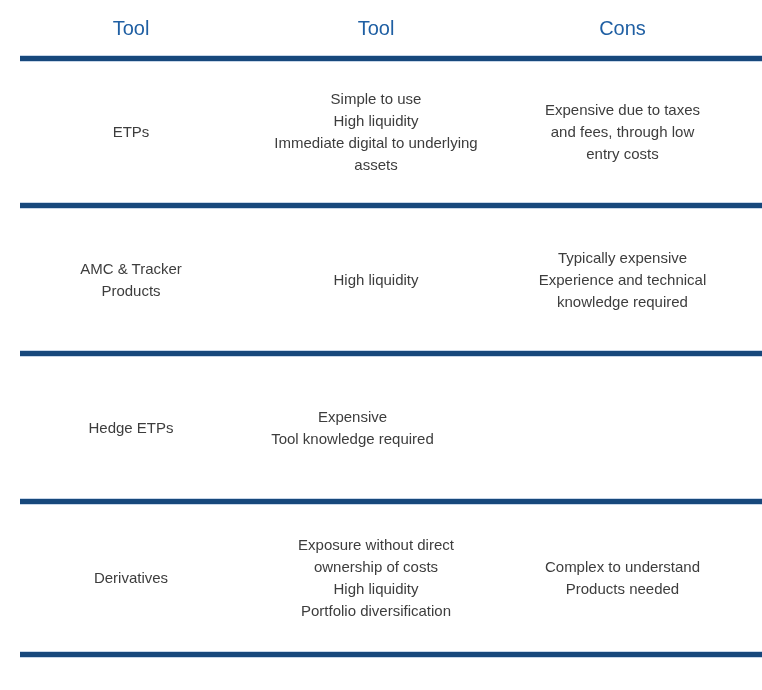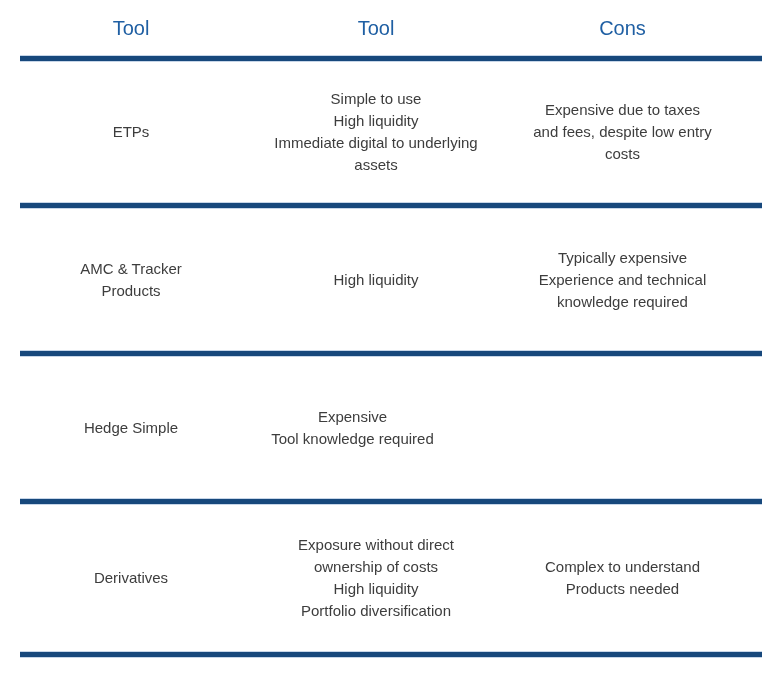--- a/index.html
+++ b/index.html
@@ -85,21 +85,21 @@
   <div class="row body-row row-1">
     <div class="cell col-tool">
       <span class="cell-text">ETPs</span>
     </div>
     <div class="cell col-pros">
       <span class="cell-text">Simple to use
 High liquidity
 Immediate digital to underlying assets</span>
     </div>
     <div class="cell col-cons">
-      <span class="cell-text">Expensive due to taxes and fees, despite low entry costs</span>
+      <span class="cell-text">Expensive due to taxes and fees, through low entry costs</span>
     </div>
   </div>
 
   <div class="divider"></div>
 
   <div class="row body-row row-2">
     <div class="cell col-tool">
       <span class="cell-text">AMC &amp; Tracker Products</span>
     </div>
     <div class="cell col-pros">
@@ -108,21 +108,21 @@
     <div class="cell col-cons">
       <span class="cell-text">Typically expensive
 Experience and technical knowledge required</span>
     </div>
   </div>
 
   <div class="divider"></div>
 
   <div class="row body-row row-3">
     <div class="cell col-tool">
-      <span class="cell-text">Hedge Simple</span>
+      <span class="cell-text">Hedge ETPs</span>
     </div>
     <div class="cell col-cons">
       <span class="cell-text">Expensive
 Tool knowledge required</span>
     </div>
   </div>
 
   <div class="divider"></div>
 
   <div class="row body-row row-4">

